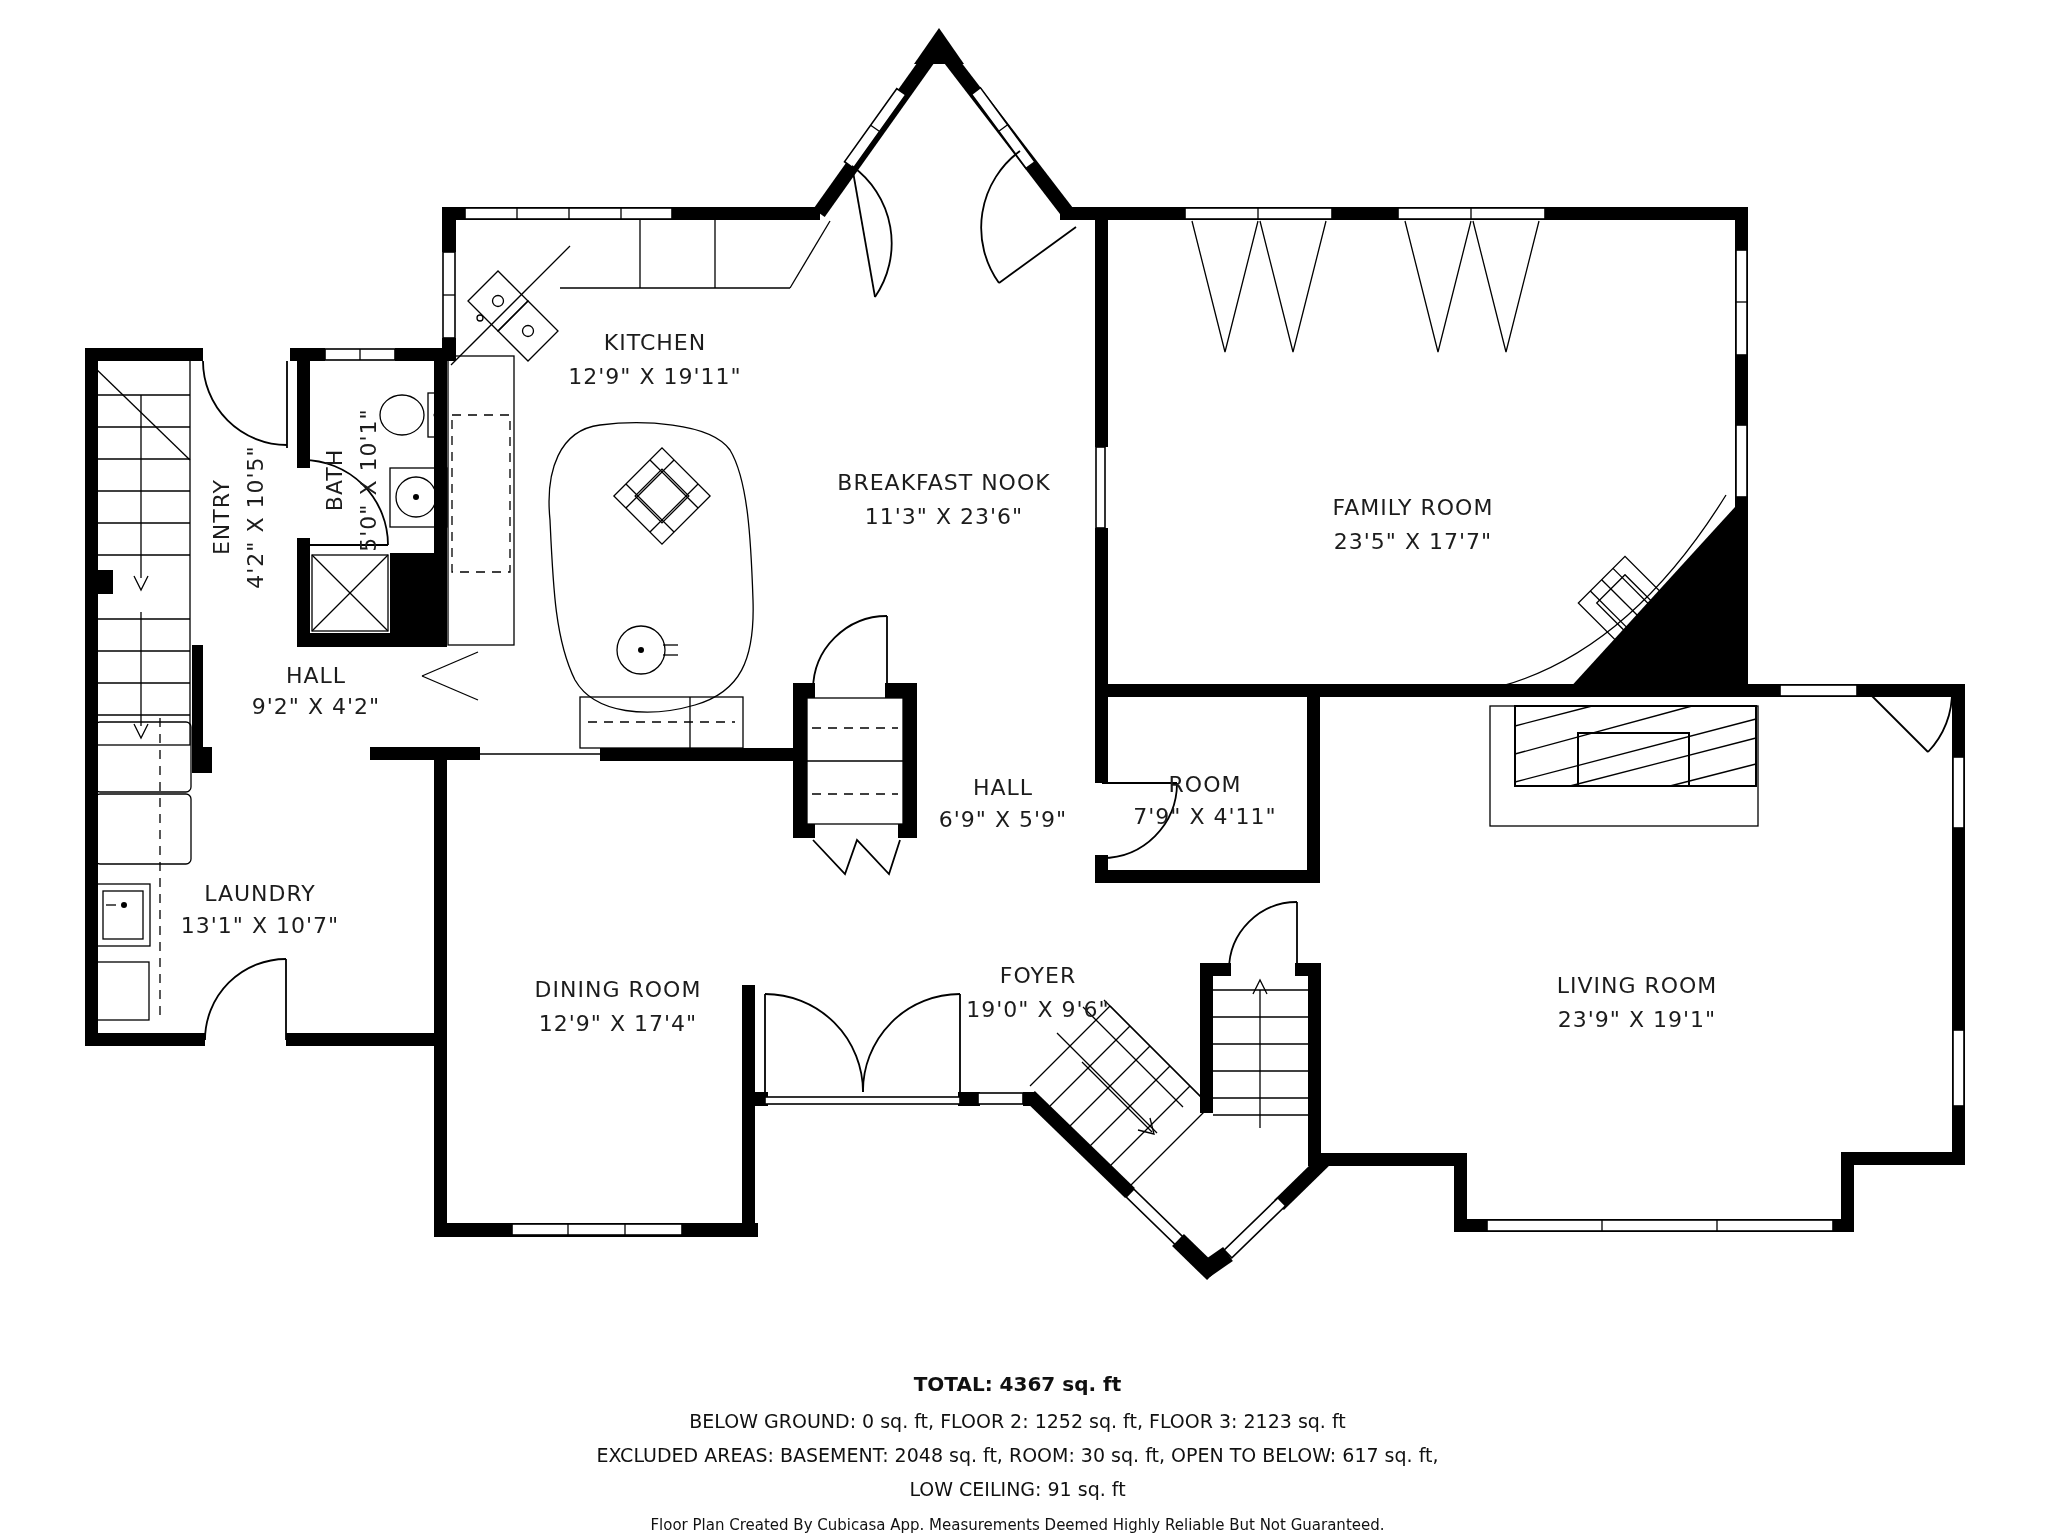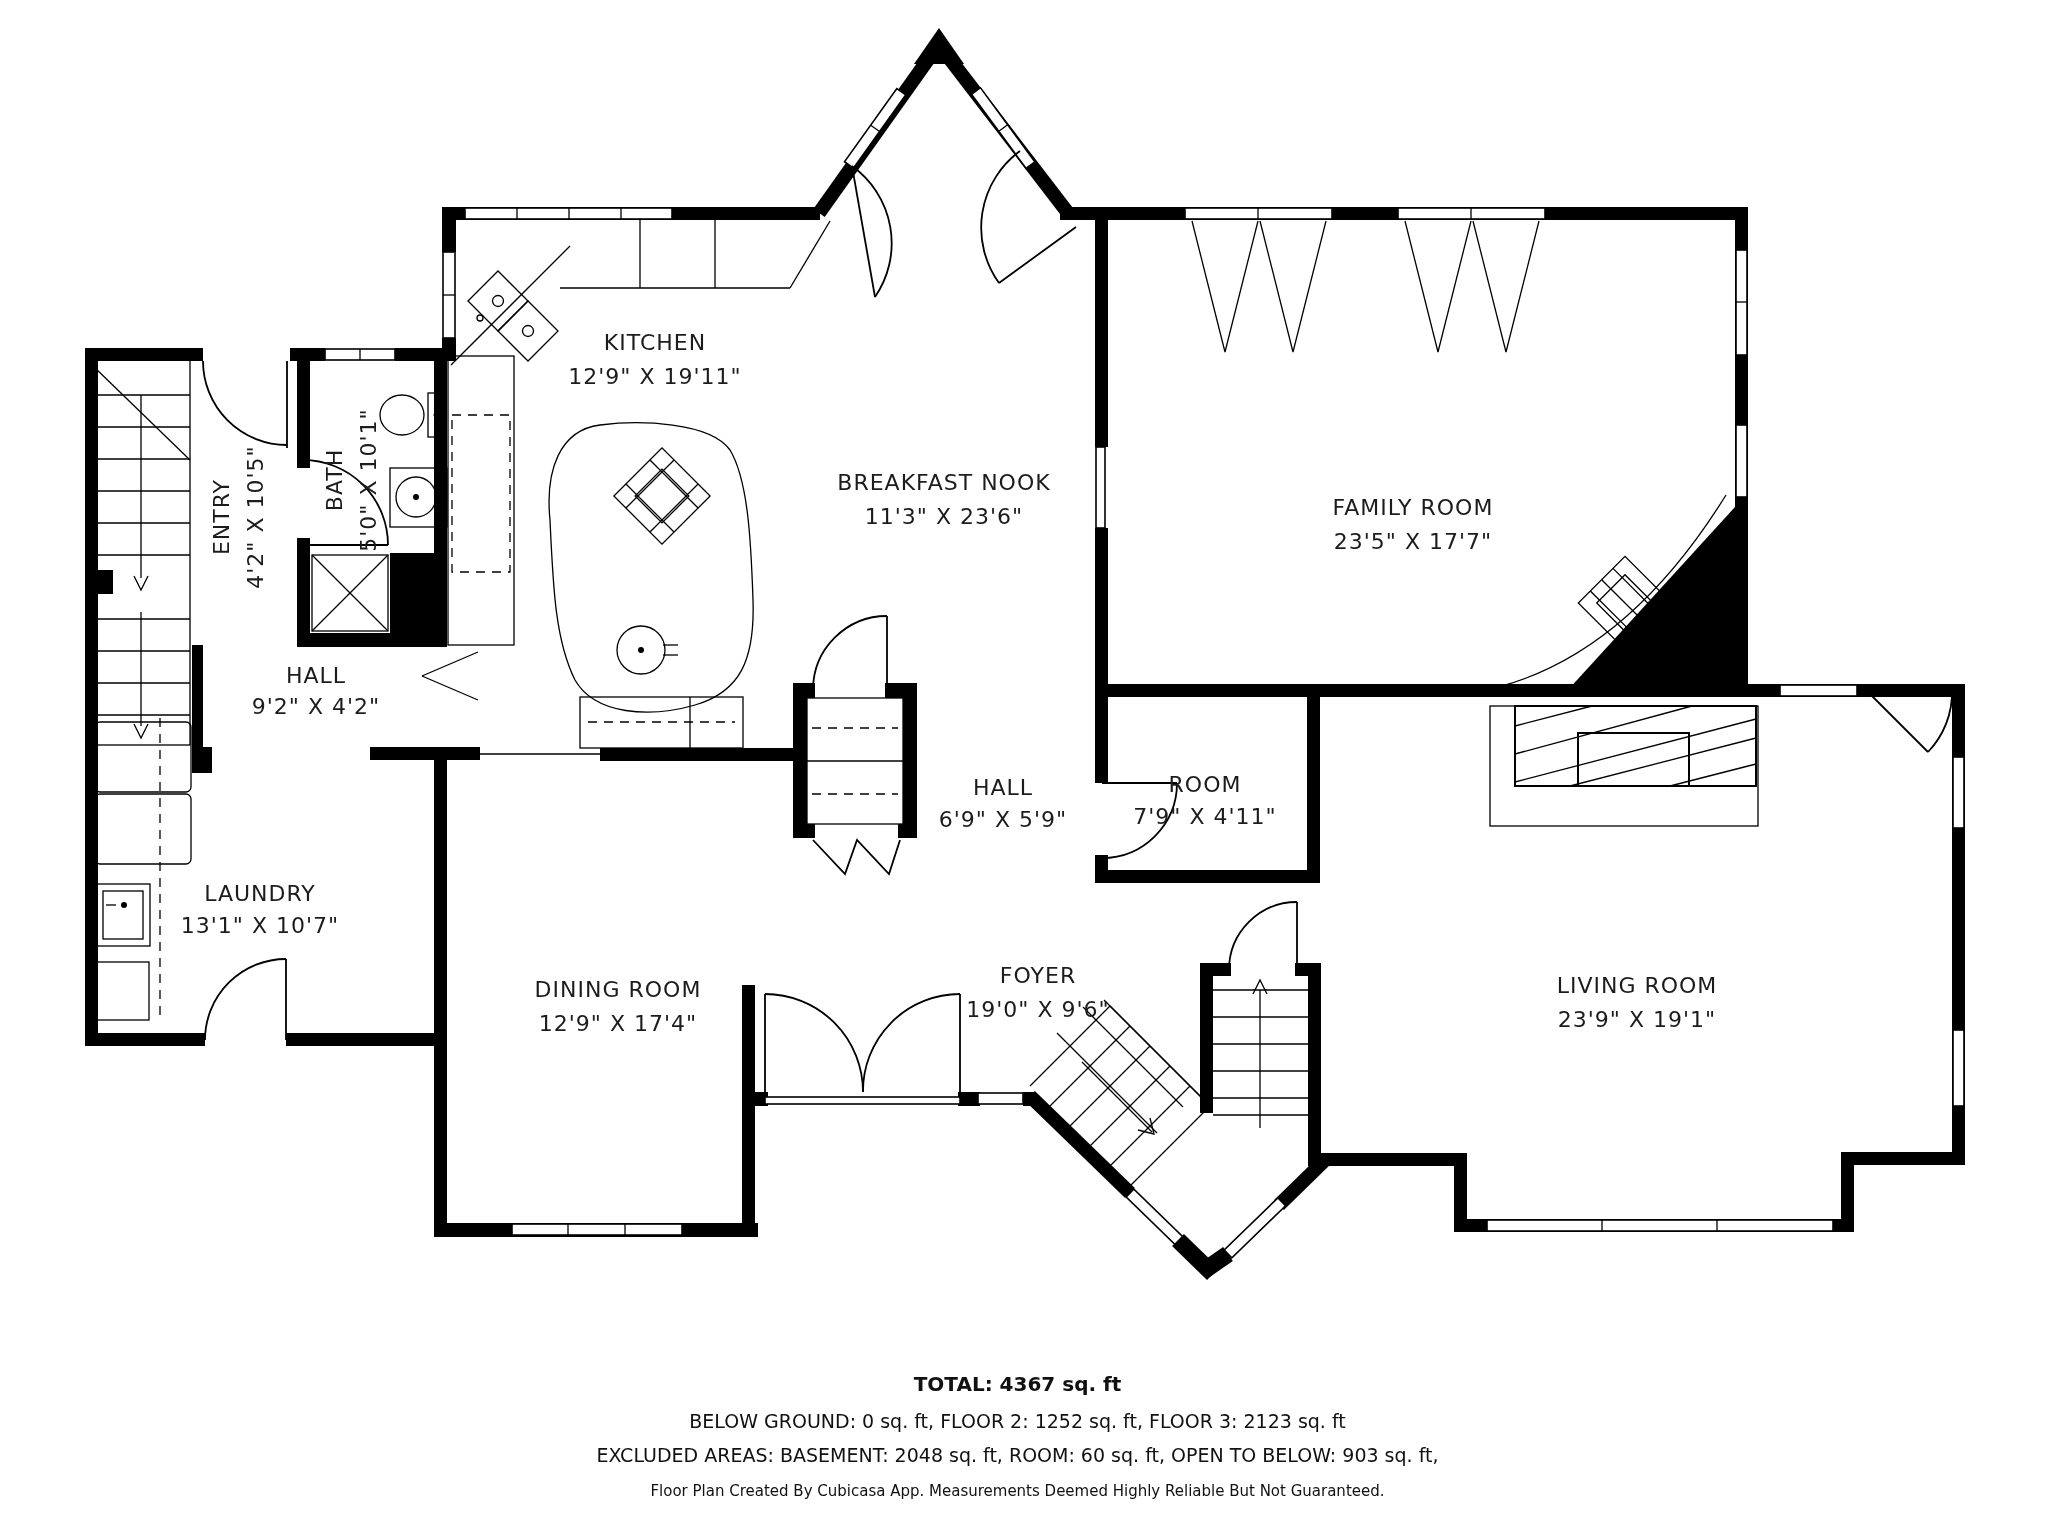--- a/index.html
+++ b/index.html
@@ -354,15 +354,16 @@
     <g>
         <text class="rn" x="1637" y="993">LIVING ROOM</text>
         <text class="rd" x="1637" y="1027">23'9" X 19'1"</text>
       </g>
   </g>
 </svg>
 
 <div class="footer">
   <p class="tot">TOTAL: 4367 sq. ft</p>
   <p class="ln">BELOW GROUND: 0 sq. ft, FLOOR 2: 1252 sq. ft, FLOOR 3: 2123 sq. ft</p>
-  <p class="ln">EXCLUDED AREAS: BASEMENT: 2048 sq. ft, ROOM: 60 sq. ft, OPEN TO BELOW: 903 sq. ft,</p>
+  <p class="ln">EXCLUDED AREAS: BASEMENT: 2048 sq. ft, ROOM: 30 sq. ft, OPEN TO BELOW: 617 sq. ft,</p>
+  <p class="ln">LOW CEILING: 91 sq. ft</p>
   <p class="disc">Floor Plan Created By Cubicasa App. Measurements Deemed Highly Reliable But Not Guaranteed.</p>
 </div>
 
 </body></html>

